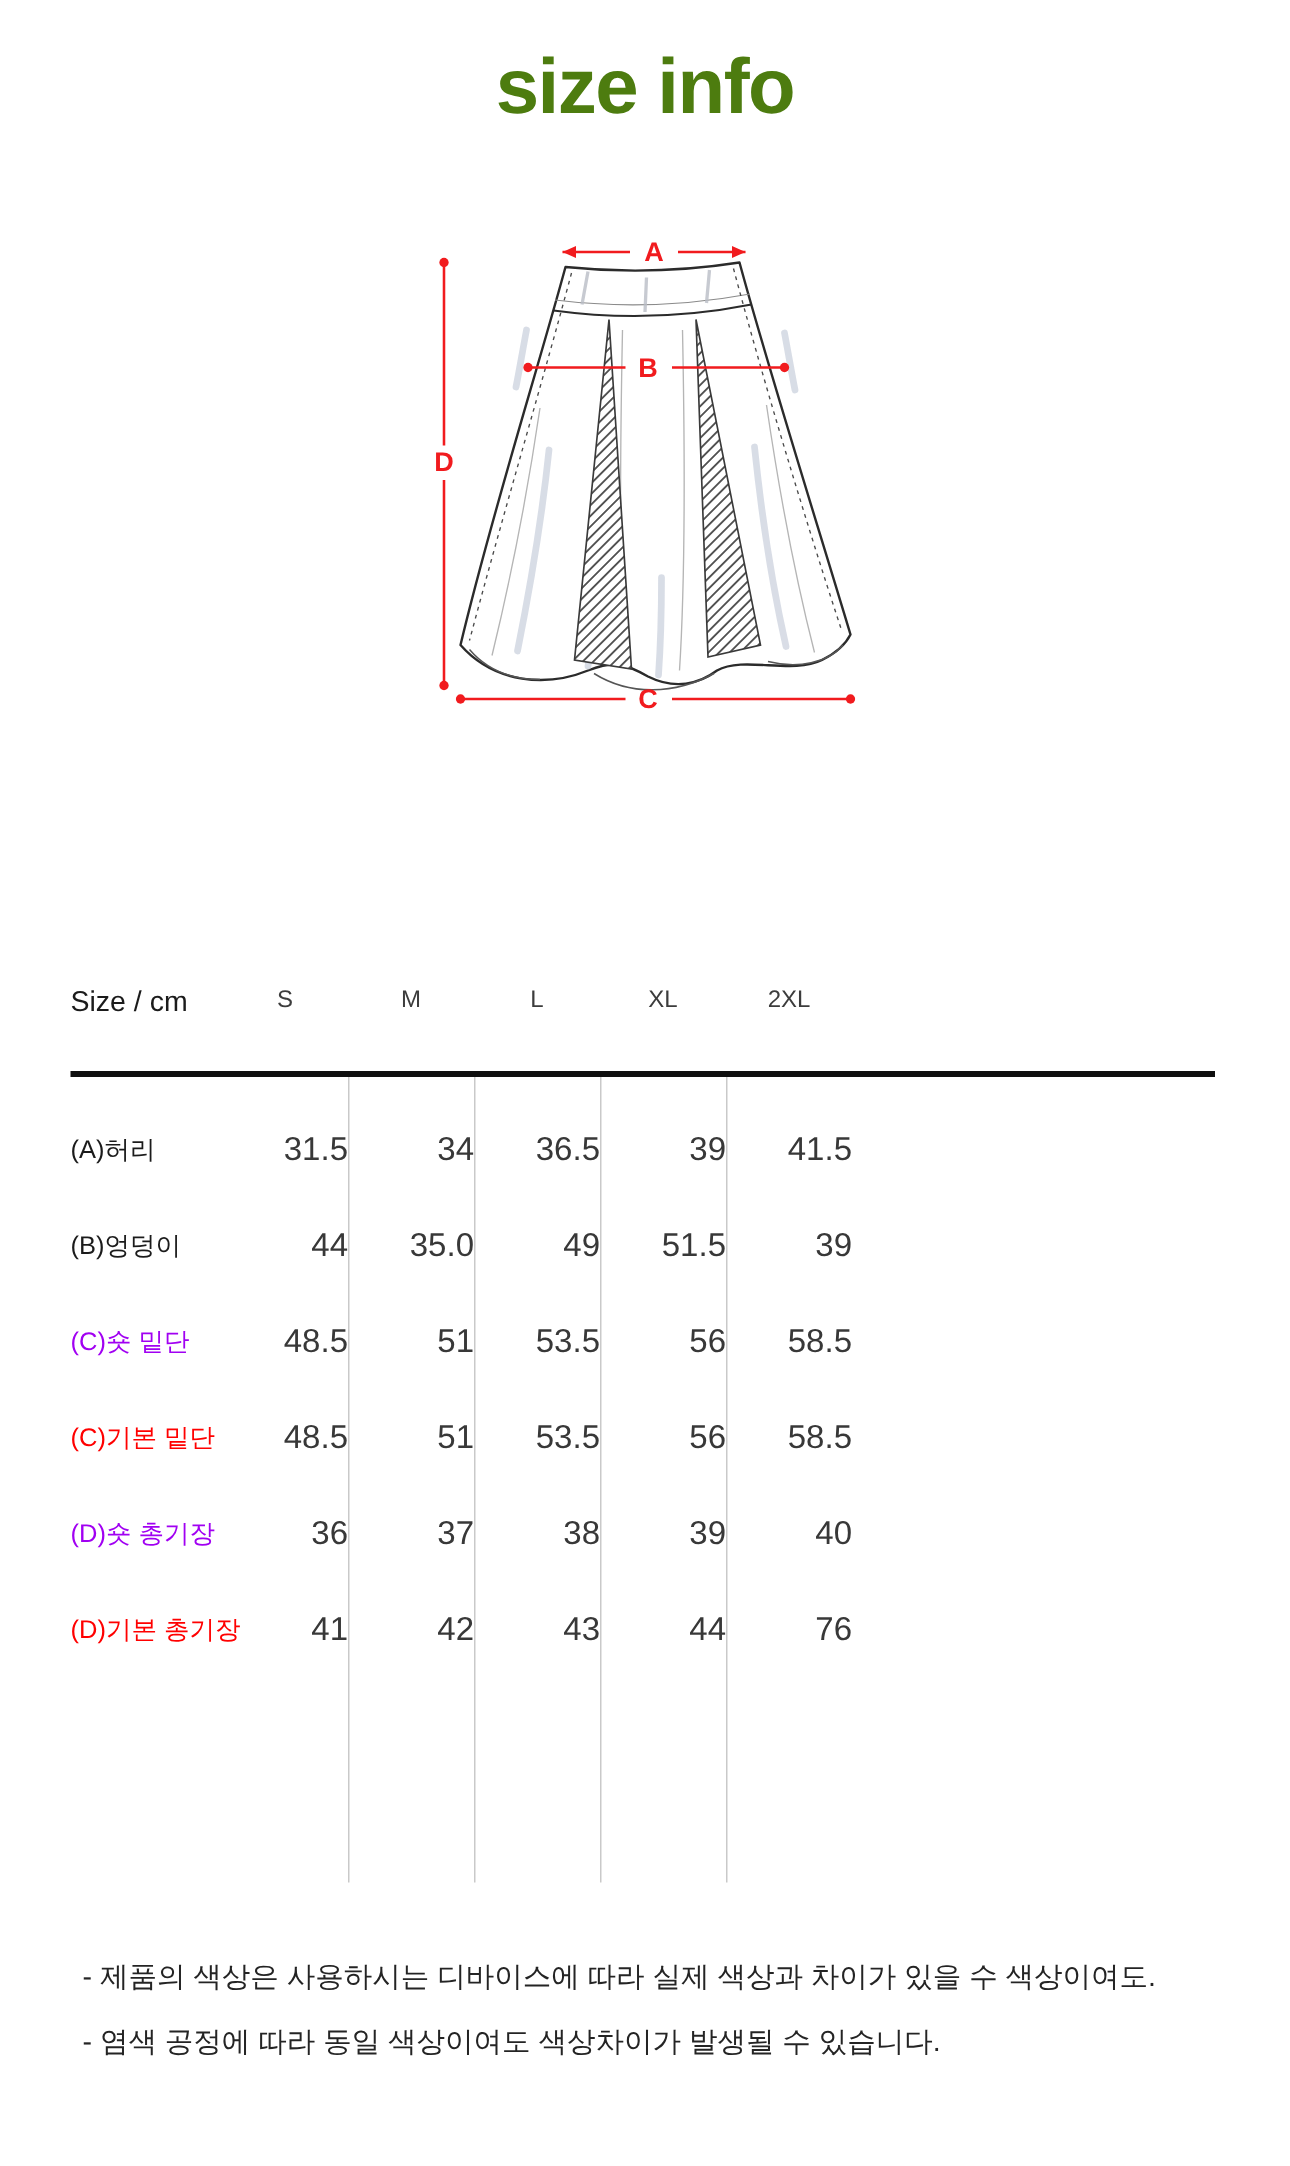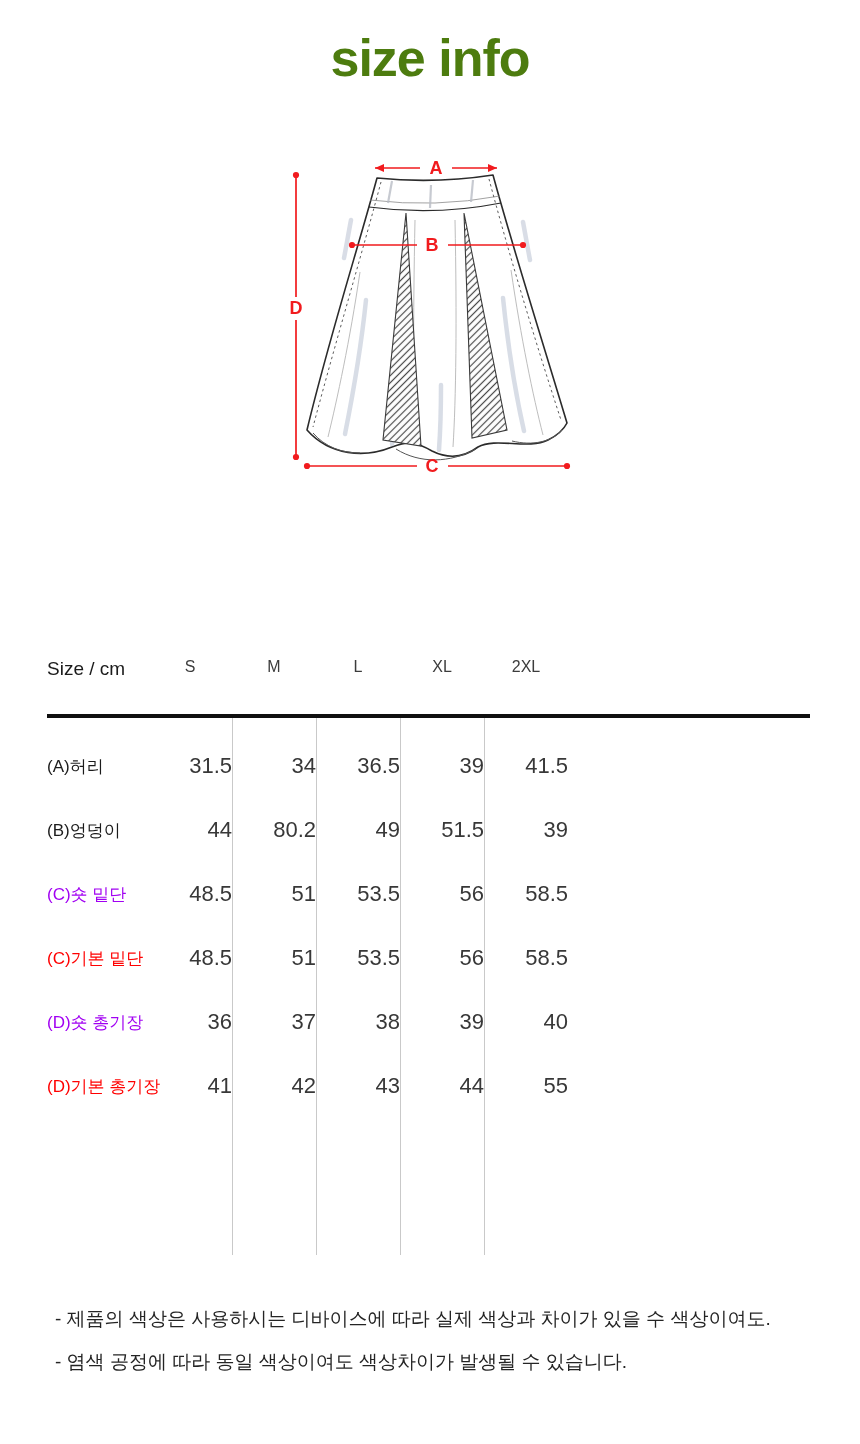--- a/index.html
+++ b/index.html
@@ -134,21 +134,21 @@
       <div class="rlabel lbl-ink">(A)허리</div>
       <div class="cell">31.5</div>
       <div class="cell">34</div>
       <div class="cell">36.5</div>
       <div class="cell">39</div>
       <div class="cell">41.5</div>
     </div>
     <div class="trow">
       <div class="rlabel lbl-ink">(B)엉덩이</div>
       <div class="cell">44</div>
-      <div class="cell">80.2</div>
+      <div class="cell">35.0</div>
       <div class="cell">49</div>
       <div class="cell">51.5</div>
       <div class="cell">39</div>
     </div>
     <div class="trow">
       <div class="rlabel lbl-purple">(C)숏 밑단</div>
       <div class="cell">48.5</div>
       <div class="cell">51</div>
       <div class="cell">53.5</div>
       <div class="cell">56</div>
@@ -169,21 +169,21 @@
       <div class="cell">38</div>
       <div class="cell">39</div>
       <div class="cell">40</div>
     </div>
     <div class="trow">
       <div class="rlabel lbl-red">(D)기본 총기장</div>
       <div class="cell">41</div>
       <div class="cell">42</div>
       <div class="cell">43</div>
       <div class="cell">44</div>
-      <div class="cell">55</div>
+      <div class="cell">76</div>
     </div>
   </div>
 </div>
 
 <div class="notes">
   <div class="note">- 제품의 색상은 사용하시는 디바이스에 따라 실제 색상과 차이가 있을 수 색상이여도.</div>
   <div class="note">- 염색 공정에 따라 동일 색상이여도 색상차이가 발생될 수 있습니다.</div>
 </div>
 
 </body></html>

